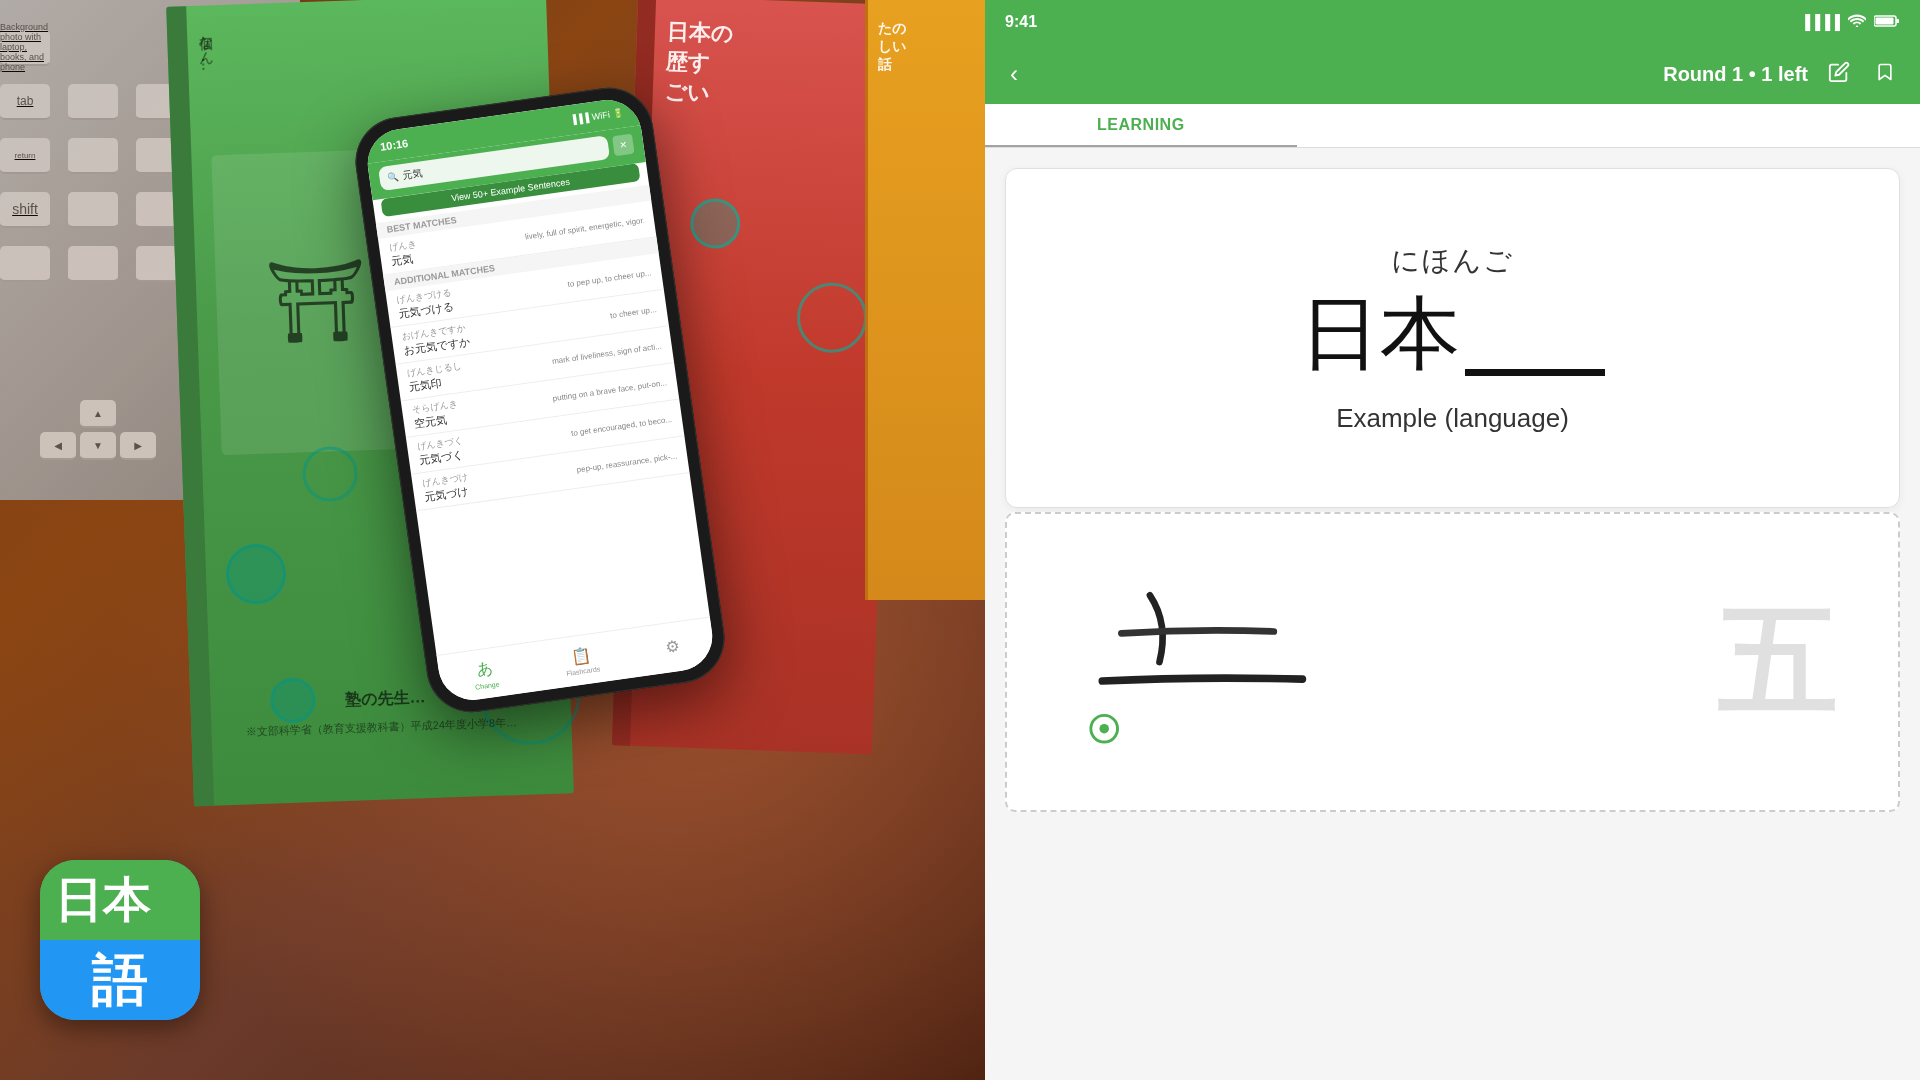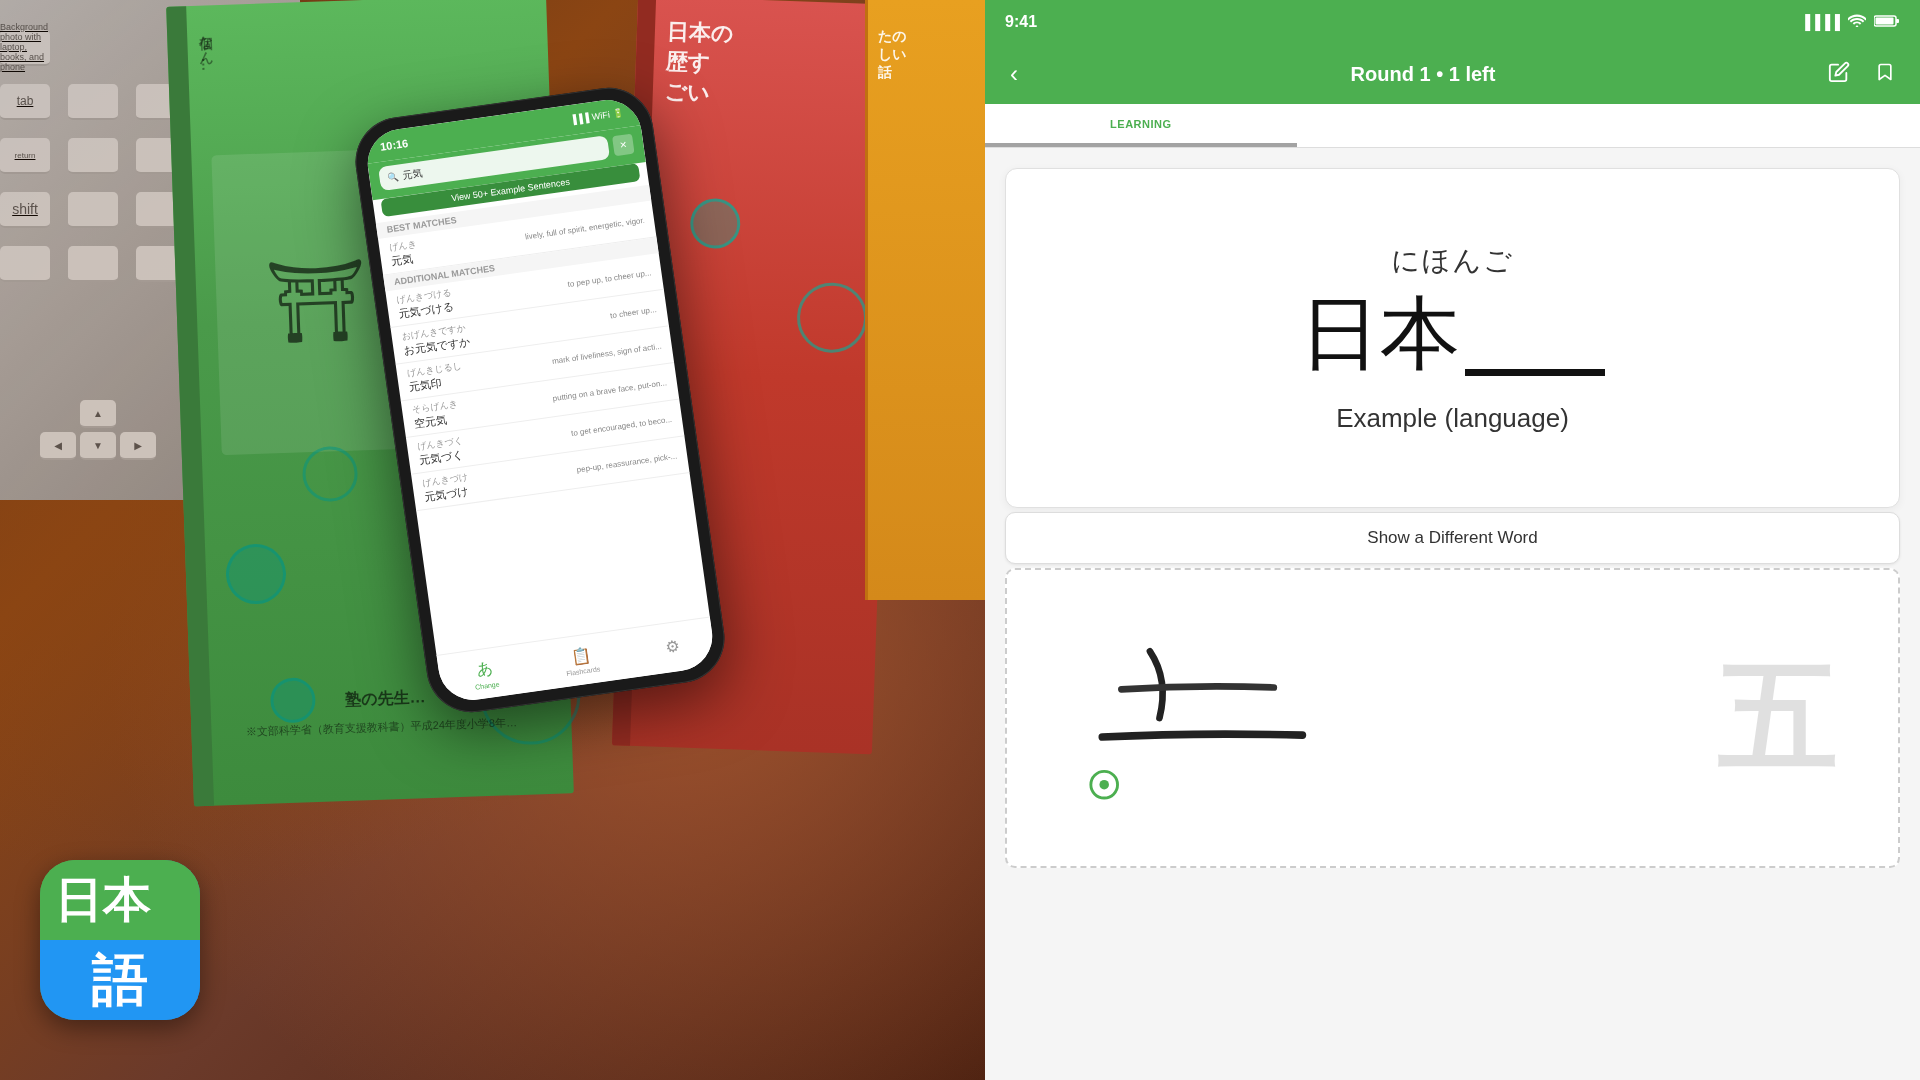--- a/index.html
+++ b/index.html
@@ -338,21 +338,21 @@
 
     .nav-back {
       color: white;
       font-size: 24px;
       cursor: pointer;
       padding: 5px;
     }
 
     .nav-title {
       flex: 1;
-      text-align: center;
+      text-align: right;
       color: white;
       font-size: 20px;
       font-weight: 600;
     }
 
     .nav-actions {
       display: flex;
       gap: 15px;
       align-items: center;
     }
@@ -370,24 +370,24 @@
       border-bottom: 1px solid #ddd;
       display: flex;
       height: 44px;
     }
 
     .tab-item {
       flex: 1;
       display: flex;
       align-items: center;
       justify-content: center;
-      font-size: 11px;
+      font-size: 16px;
       font-weight: 600;
       color: #4caf50;
-      border-bottom: 4px solid #a3a3a3;
+      border-bottom: 2px solid #a3a3a3;
       cursor: pointer;
       text-transform: uppercase;
       letter-spacing: 0.5px;
     }
 
     .tab-item.inactive {
       color: #999;
       border-bottom-color: transparent;
     }
 
@@ -565,21 +565,21 @@
   <div class="red-book">
     <div class="red-book-spine"></div>
     <div style="position:absolute; top:20px; left:30px; color:rgba(255,255,255,0.9); font-size:22px; font-weight:bold;">日本の<br>歴す<br>ごい</div>
 
     <div class="teal-circle filled" style="width:50px;height:50px;top:200px;left:60px;border-color:rgba(0,180,160,0.6);background:rgba(0,180,160,0.3);"></div>
     <div class="teal-circle" style="width:70px;height:70px;top:280px;right:20px;border-color:rgba(0,180,160,0.6);"></div>
     <div class="teal-circle filled" style="width:40px;height:40px;bottom:200px;left:40px;border-color:rgba(0,180,160,0.6);background:rgba(0,180,160,0.3);"></div>
   </div>
 
   <div style="position:absolute; top:0; right:0; width:120px; height:600px; background:linear-gradient(180deg,#e8a020 0%,#d4891a 100%); border-left:3px solid #c07010;">
-    <div style="position:absolute; top:20px; left:10px; color:rgba(255,255,255,0.9); font-size:14px; font-weight:bold;margin-top:8px;">たの<br>しい<br>話</div>
+    <div style="position:absolute; top:20px; left:10px; color:rgba(255,255,255,0.9); font-size:14px; font-weight:bold;">たの<br>しい<br>話</div>
   </div>
 
   <div class="phone-container">
     <div class="phone-body">
       <div class="phone-screen">
 
         <div class="phone-status-bar">
           <span class="phone-time">10:16</span>
           <div class="phone-icons">
             <span>▐▐▐</span>
@@ -718,23 +718,20 @@
 
     <div class="flash-card">
       <div class="card-reading">にほんご</div>
       <div style="display:flex; align-items:baseline; gap:5px;">
         <span class="card-kanji">日本</span>
         <span style="font-size:70px; color:#111; font-weight:300; text-decoration: underline; text-decoration-style: solid; text-underline-offset: 8px;">　　</span>
       </div>
       <div class="card-meaning">Example (language)</div>
     </div>
 
-    <div class="show-different-btn">
-      <span>Show a Different Word</span>
-    </div>
 
     <div class="writing-area">
 
       <div class="guide-kanji">五</div>
 
       <svg class="handwriting-svg" viewBox="0 0 935 300">
 
         <path d="M 150 80 Q 170 110 160 150" stroke="#222" stroke-width="7" fill="none" stroke-linecap="round" stroke-linejoin="round"></path>
 
         <path d="M 120 120 Q 200 115 280 118" stroke="#333" stroke-width="7" fill="none" stroke-linecap="round"></path>

